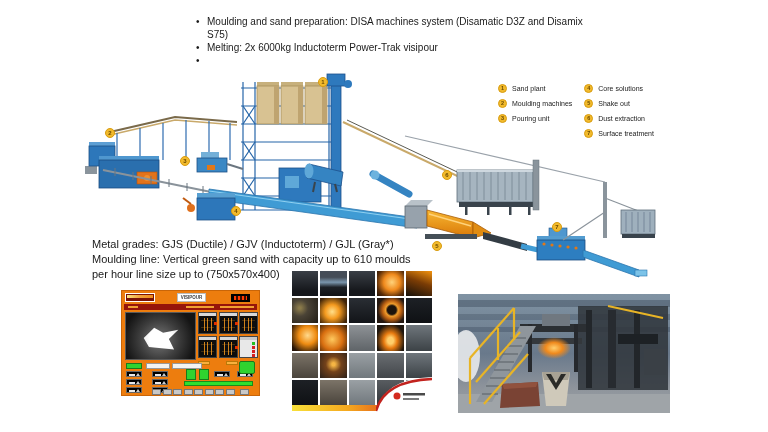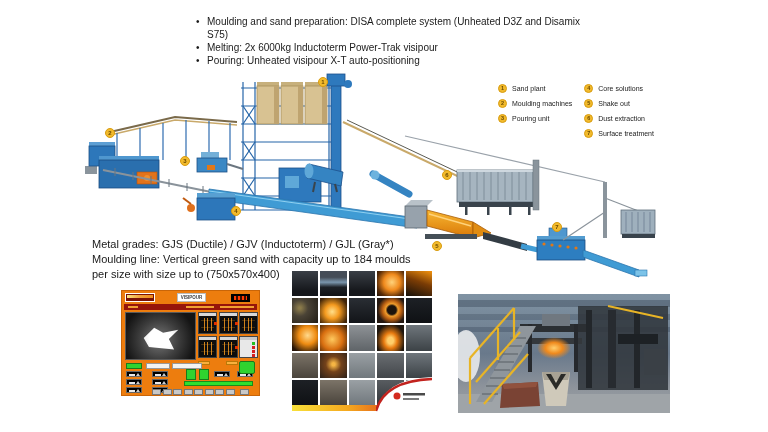--- a/index.html
+++ b/index.html
@@ -101,29 +101,28 @@
            background:linear-gradient(180deg,#8093a3 0%, #69798b 50%, #8d939b 78%, #9da3a7 100%); }
 </style>
 </head>
 <body>
 
 <div class="slide">
 
   <div class="bullets">
     <div class="bullet-row">
       <span class="bullet-dot">•</span>
-      <span>Moulding and sand preparation: DISA complete system (Unheated D3Z and Disamix S75)</span>
+      <span>Moulding and sand preparation: DISA machines system (Disamatic D3Z and Disamix S75)</span>
     </div>
     <div class="bullet-row">
       <span class="bullet-dot">•</span>
       <span>Melting: 2x 6000kg Inductoterm Power-Trak visipour</span>
     </div>
     <div class="bullet-row">
       <span class="bullet-dot">•</span>
-      <span>Pouring: Unheated visipour X-T auto-positioning</span>
     </div>
   </div>
 
   <div class="legend">
     <div class="legend-col">
       <div class="legend-item">
         <span class="num-badge">1</span>
         <span class="legend-label">Sand plant</span>
       </div>
       <div class="legend-item">
@@ -336,22 +335,22 @@
   <div class="marker" style="left:318px;top:77px">1</div>
   <div class="marker" style="left:105px;top:128px">2</div>
   <div class="marker" style="left:180px;top:156px">3</div>
   <div class="marker" style="left:231px;top:206px">4</div>
   <div class="marker" style="left:432px;top:241px">5</div>
   <div class="marker" style="left:442px;top:170px">6</div>
   <div class="marker" style="left:552px;top:222px">7</div>
 
   <div class="metal-text">
     <div>Metal grades: GJS (Ductile) / GJV (Inductoterm) / GJL (Gray*)</div>
-    <div>Moulding line: Vertical green sand with capacity up to 184 moulds</div>
-    <div>per size with size up to (750x570x400)</div>
+    <div>Moulding line: Vertical green sand with capacity up to 610 moulds</div>
+    <div>per hour line size up to (750x570x400)</div>
   </div>
 
   <div class="hmi">
     <div class="hmi-logo"></div>
     <div class="hmi-brand">VISIPOUR</div>
     <div class="hmi-led"></div>
     <div class="hmi-redbar">
       <i style="left:4px;width:10px"></i>
         <i style="left:62px;width:28px"></i>
         <i style="left:96px;width:34px"></i>

